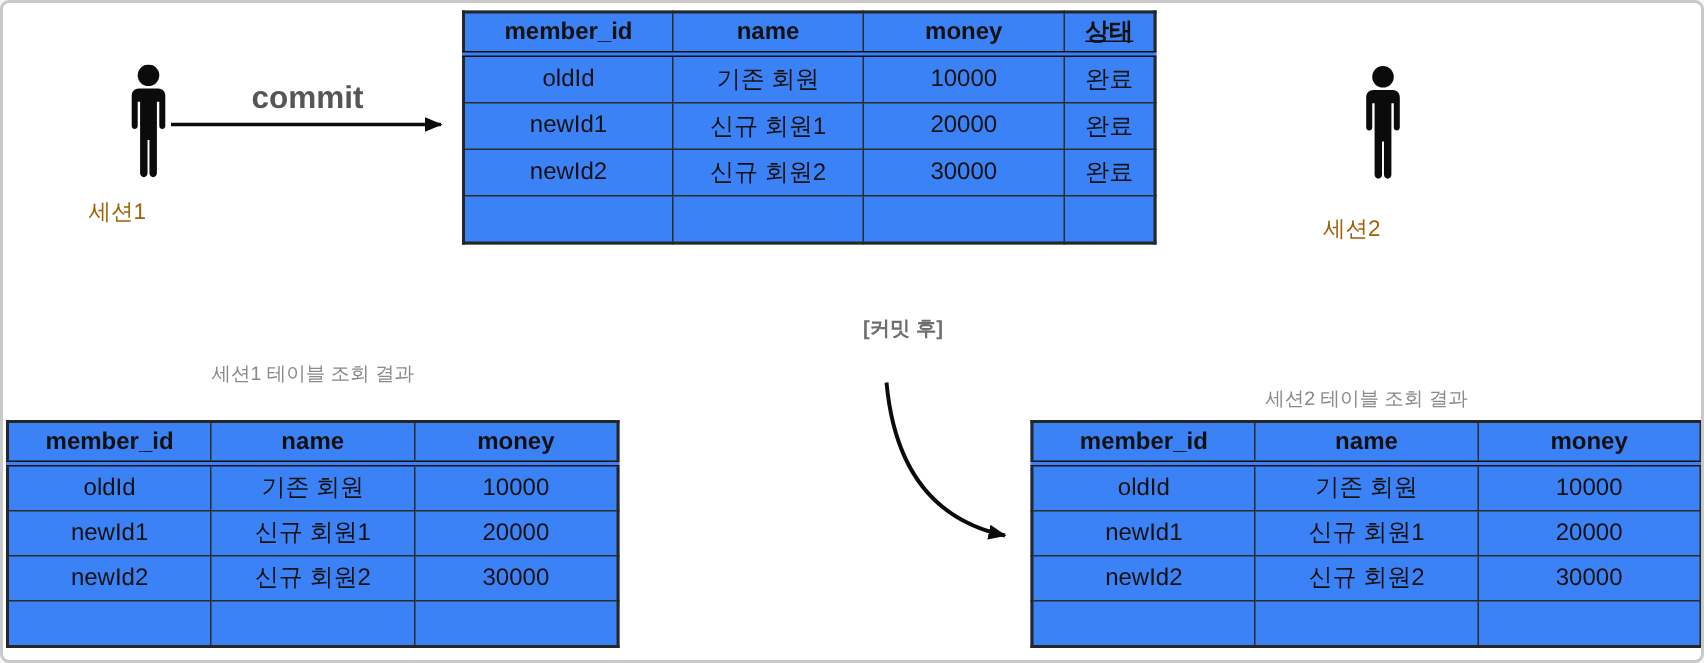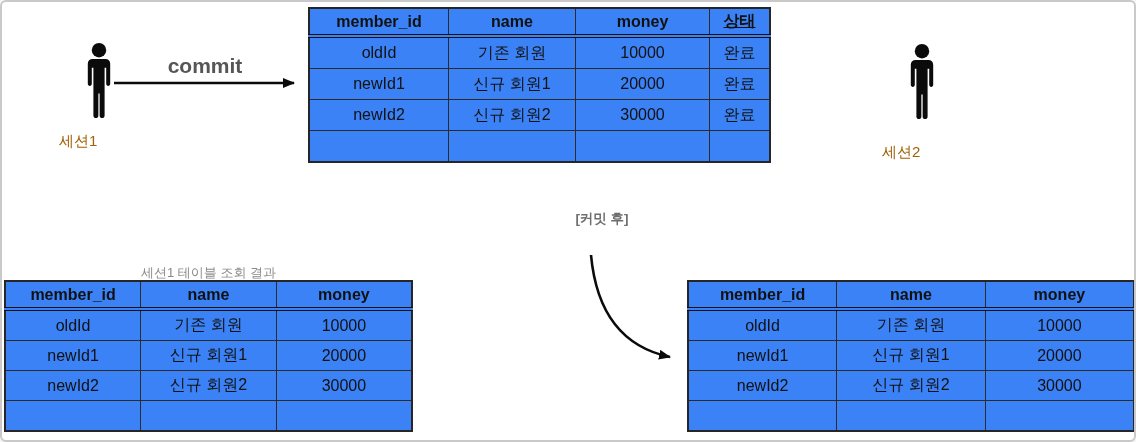--- a/index.html
+++ b/index.html
@@ -128,21 +128,21 @@
              L29,31 L27,31 L27,90.5 C27,95 20.8,95 20.8,90.5 L20.8,63 L19.2,63
              L19.2,90.5 C19.2,95 13,95 13,90.5 L13,31 L11,31 L11,51
              C11,54.6 6,54.6 6,51 L6,26 C6,22.5 8.5,20 12,20 Z"></path>
   </svg>
   <div class="abs session-label" style="left:880px;top:141px;width:80px;">세션2</div>
 
   <div class="abs annotation" style="left:450px;top:207px;width:300px;">
     <div class="l1">[커밋 후]</div>
   </div>
 
-  <div class="abs tbl-title" style="left:2px;top:262px;width:409px;">세션1 테이블 조회 결과</div>
+  <div class="abs tbl-title" style="left:2px;top:238px;width:409px;">세션1 테이블 조회 결과</div>
   <div class="abs" style="left:2px;top:278px;width:409px;">
     <table class="db">
       <thead>
           <tr>
             <th>member_id</th>
             <th>name</th>
             <th>money</th>
           </tr>
         </thead>
       <tbody>
@@ -163,20 +163,21 @@
           </tr>
           <tr>
             <td></td>
             <td></td>
             <td></td>
           </tr>
         </tbody>
     </table>
   </div>
 
+  <div class="abs tbl-title" style="left:685px;top:255px;width:448px;">세션2 테이블 조회 결과</div>
   <div class="abs" style="left:685px;top:278px;width:448px;">
     <table class="db">
       <thead>
           <tr>
             <th>member_id</th>
             <th>name</th>
             <th>money</th>
           </tr>
         </thead>
       <tbody>

